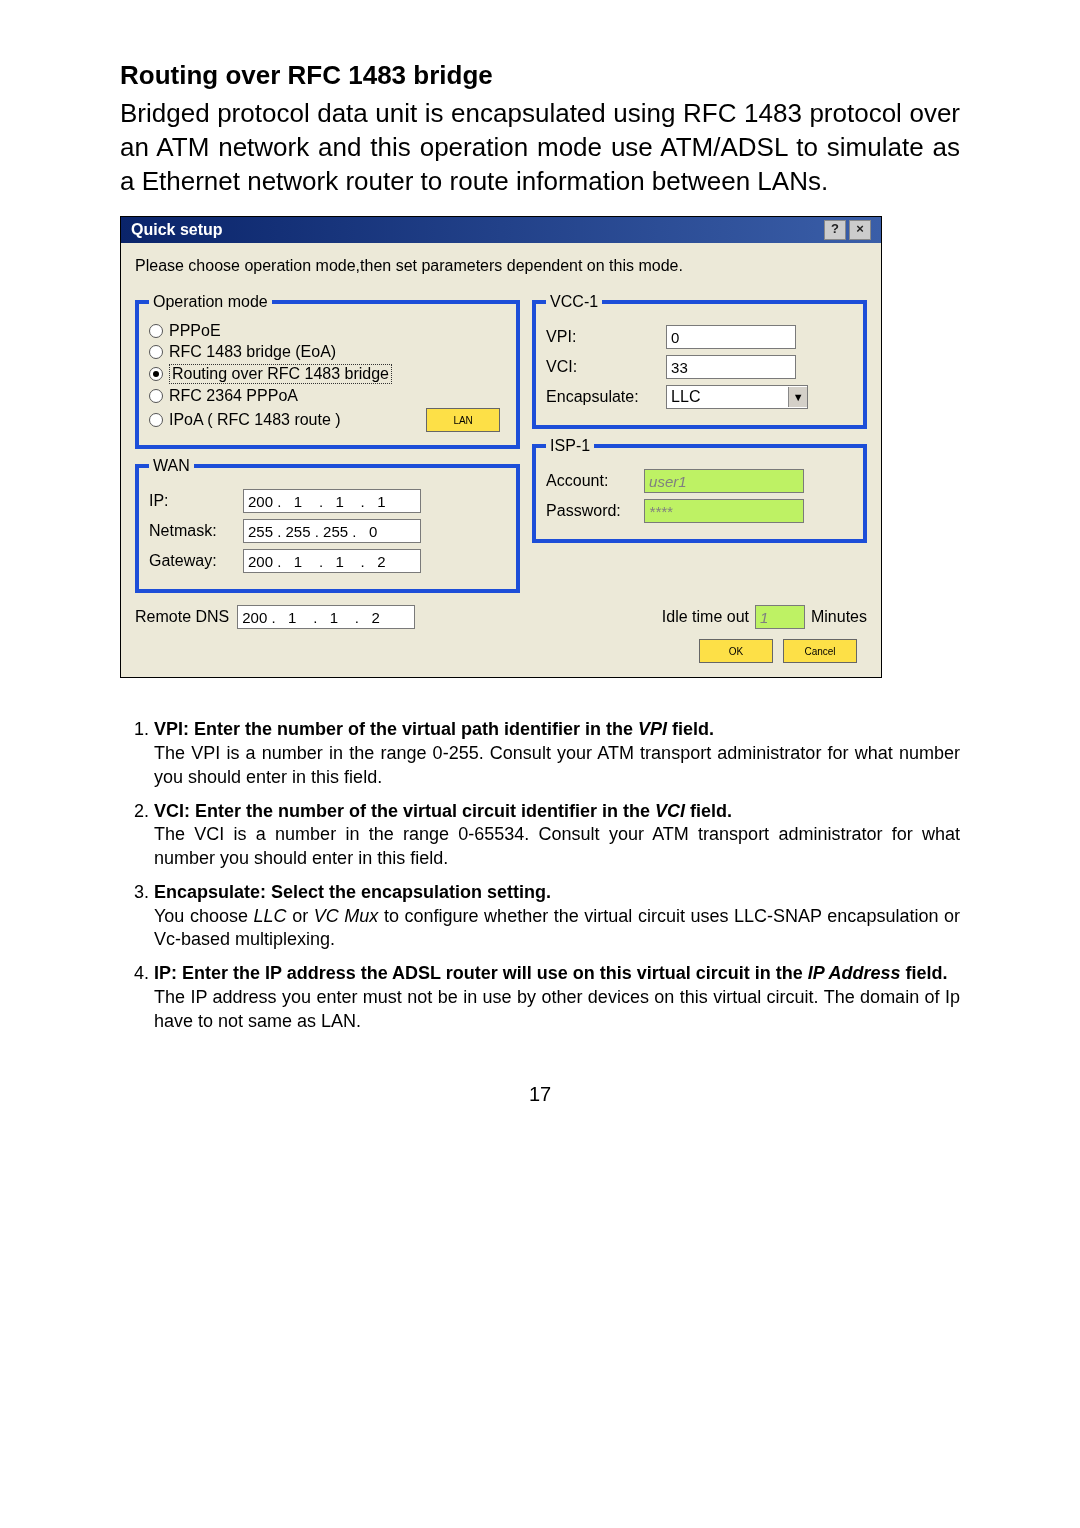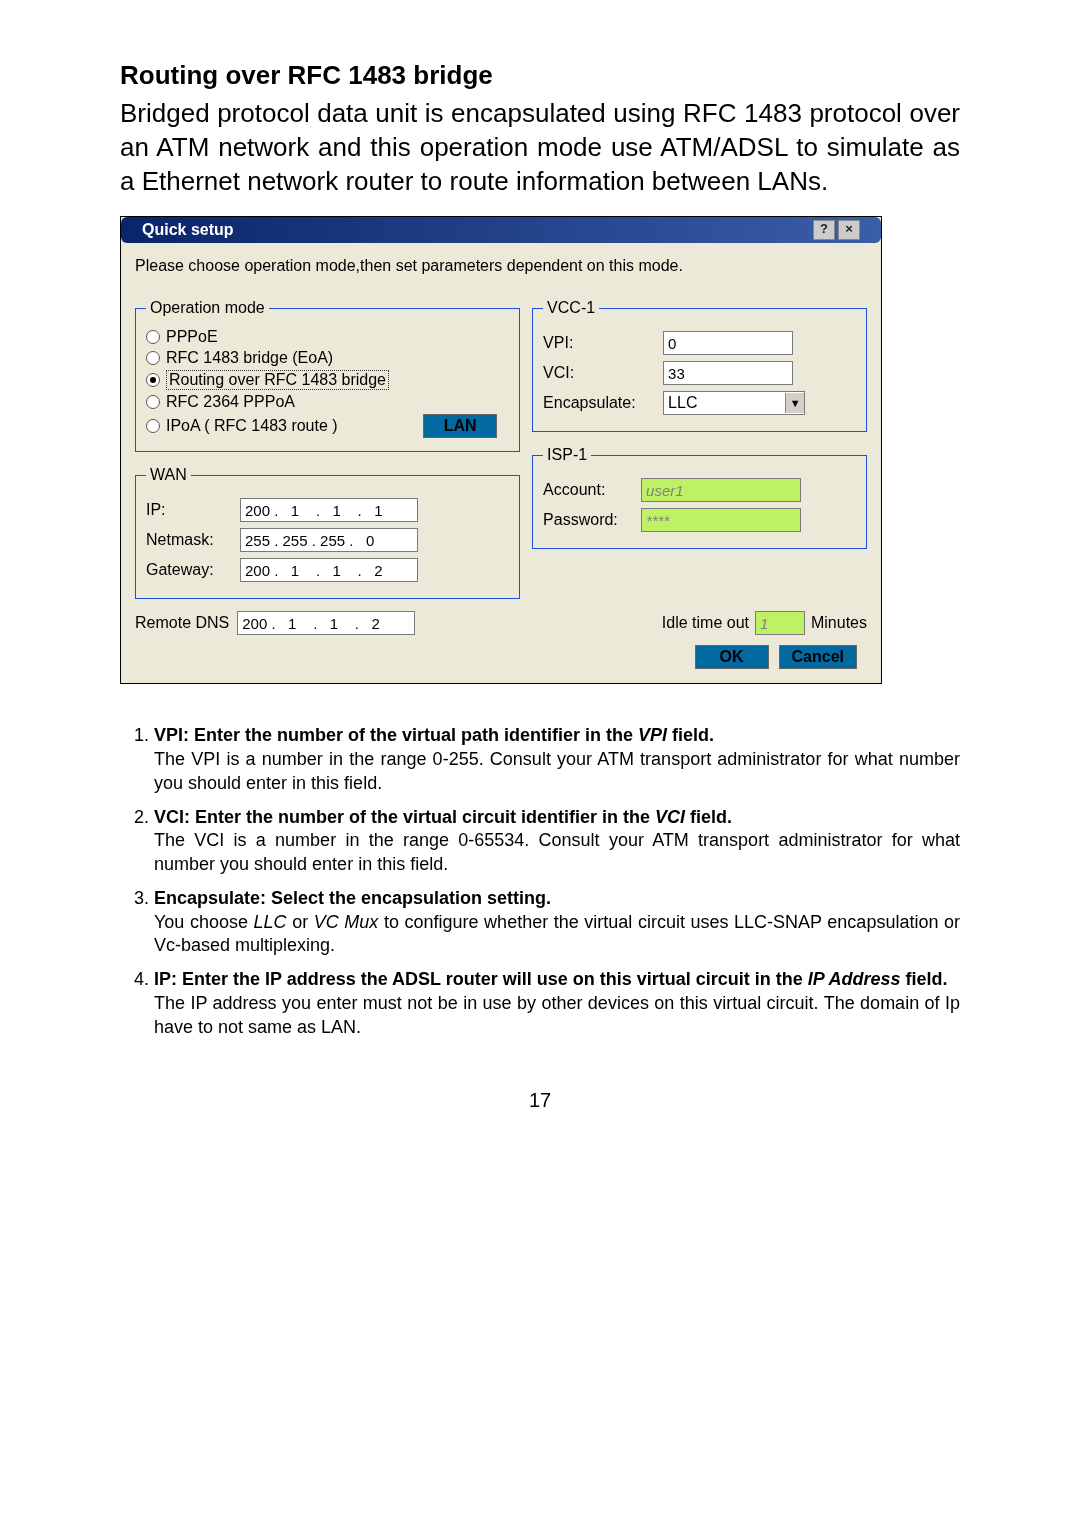--- a/index.html
+++ b/index.html
@@ -27,27 +27,26 @@
     width: 760px;
     border: 1px solid #000;
     margin: 8px 0 40px 0;
     background: #ece9d8;
     font-family: Tahoma, Arial, sans-serif;
     font-size: 16px;
   }
   .titlebar {
     background: linear-gradient(to right, #0a246a, #3a5ea8);
     color: #fff;
-    padding: 3px 21px;
+    padding: 3px 10px;
     font-weight: bold;
     display: flex;
     align-items: center;
     justify-content: space-between;
     font-size: 16px;
-    border-radius: 6px;
   }
   .title-controls {
     display: flex;
     gap: 3px;
   }
   .title-btn {
     width: 20px;
     height: 18px;
     background: #ccc;
     border: 1px solid #888;
@@ -63,23 +62,23 @@
   .instruction {
     margin: 4px 0 10px 0;
   }
   .two-col {
     display: flex;
     gap: 12px;
   }
   .col-left { flex: 1.15; }
   .col-right { flex: 1; }
   fieldset {
-    border: 1px solid #1d4ed8;
-    margin: 14px 0 8px 0;
-    padding: 8px 22px 10px 10px;
+    border: 4px solid #1d4ed8;
+    margin: 8px 0 8px 0;
+    padding: 8px 16px 10px 10px;
   }
   legend {
     padding: 0 4px;
   }
   .radio-row {
     display: flex;
     align-items: center;
     gap: 6px;
     margin: 3px 0;
   }
@@ -150,28 +149,27 @@
     width: 18px;
     height: 20px;
     background: #d4d0c8;
     border-left: 1px solid #888;
     text-align: center;
     line-height: 20px;
     font-size: 11px;
   }
   .win-btn {
     border: 1px solid #666;
-    background: #0369a1;
+    background: #fde047;
     padding: 2px 12px;
-    font-size: 16px;
+    font-size: 10px;
     min-width: 74px;
     text-align: center;
     height: 24px;
     box-sizing: border-box;
-    font-weight: bold;
   }
   .bottom-row {
     display: flex;
     justify-content: space-between;
     align-items: center;
     margin-top: 4px;
   }
   .bottom-left {
     display: flex;
     align-items: center;

